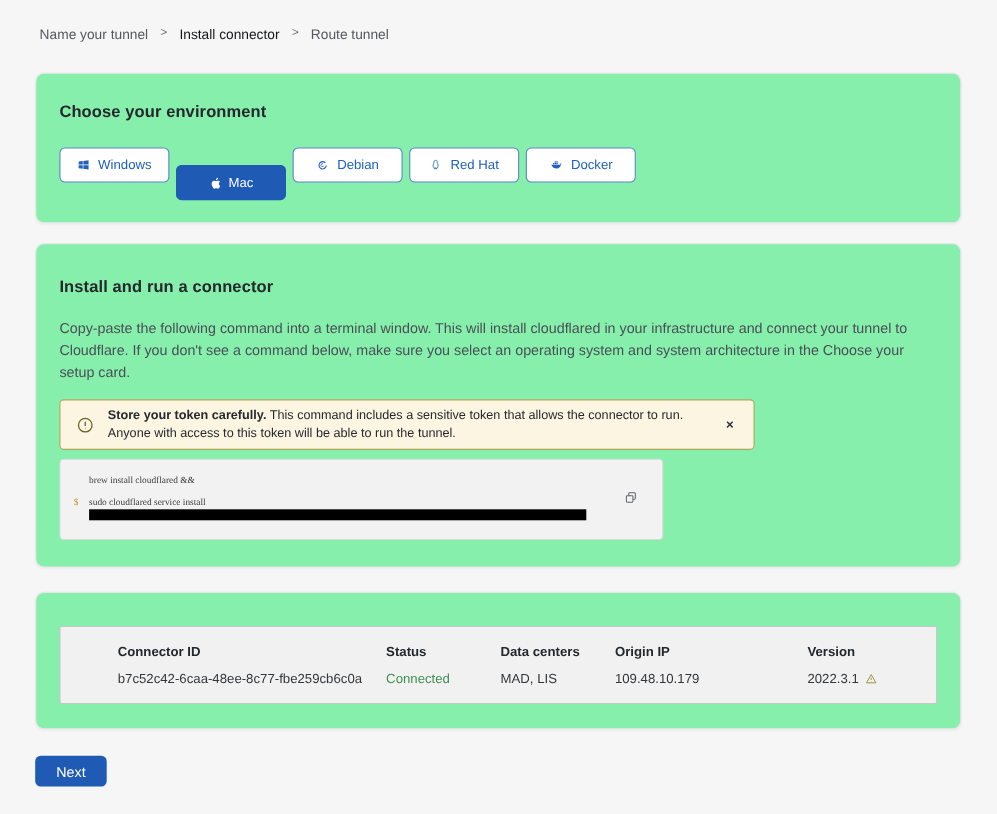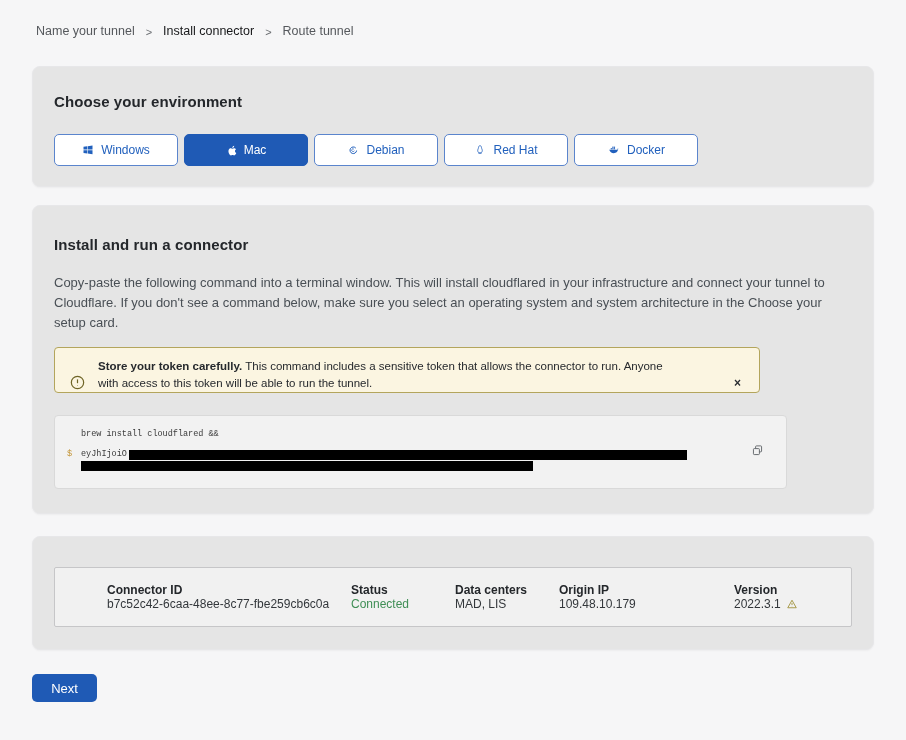--- a/index.html
+++ b/index.html
@@ -9,71 +9,71 @@
     --warn-border:#b3a55c;
     --warn-bg:#fbf5e1;
   }
   *{box-sizing:border-box;}
   body{
     margin:0; width:906px; height:740px; overflow:hidden;
     background:#f6f6f7; color:#24272b;
     font-family:"Liberation Sans","DejaVu Sans",sans-serif;
   }
   
-  .breadcrumb{display:flex; align-items:flex-end; gap:11px; padding:24px 0 0 36px;
+  .breadcrumb{display:flex; align-items:flex-start; gap:11px; padding:24px 0 0 36px;
     font-size:12.5px; color:#55585c;}
   .breadcrumb .step{cursor:pointer;}
   .breadcrumb .step.active{font-weight:normal; color:#17181a;}
   .breadcrumb .sep{color:#6a6d71; font-size:11px;}
   
-  .card{margin:0 32px; background:#e5e5e5; border:1px solid #e7e7e9; border-radius:8px;
+  .card{margin:0 32px; background:#86efac; border:1px solid #e7e7e9; border-radius:8px;
     box-shadow:0 1px 2px rgba(0,0,0,.04);}
   .card h2{margin:0; font-size:15px; font-weight:bold; color:#24272b; letter-spacing:.1px;}
   .card-env{margin-top:28px; padding:26px 21px 20px;}
   .card-env h2{margin-bottom:24px;}
   .os-label{font-size:13px; color:#3c4045; margin:0 0 8px;}
   .os-row{display:flex; gap:6px;}
   .os-btn{display:inline-flex; align-items:center; justify-content:center; gap:7px;
-    width:124px; height:22px; background:#fff; border:1px solid #5b85cd; border-radius:5px;
+    width:100px; height:22px; background:#fff; border:1px solid #5b85cd; border-radius:5px;
     color:var(--accent); font-size:12px; cursor:pointer; padding:15px;}
   .os-btn .ic{display:inline-flex; line-height:0;}
   .os-btn svg{display:block;}
-  .os-btn.selected{background:var(--accent-fill); border-color:var(--accent-fill); color:#fff;}
+  .os-btn.selected{background:var(--accent-fill); border-color:var(--accent-fill); color:#fff;margin-top:16px;}
   
   .card-install{margin-top:18px; padding:30px 29px 24px 21px;}
   .card-install h2{margin-bottom:20px;}
   .desc{margin:0 0 14px; max-width:794px; font-size:13px; line-height:1.55; color:#494f55;}
-  .warn-banner{display:flex; align-items:flex-end; gap:12px; width:706px; height:46px;
+  .warn-banner{display:flex; align-items:center; gap:12px; width:632px; height:46px;
     padding:1px 14px; background:var(--warn-bg); border:1px solid var(--warn-border);
     border-radius:4px;}
   .warn-icon{flex:0 0 auto; line-height:0; color:#6e6426;}
   .warn-text{flex:1; max-width:575px; font-size:11.5px; line-height:1.45; color:#26292d;}
   .warn-text b{font-weight:bold;}
   .warn-close{margin-left:auto; border:0; background:none; font-size:12px; font-weight:bold;
     color:#2b2e32; cursor:pointer; padding:2px 4px; line-height:1;}
   
-  .code-block{position:relative; width:733px; height:74px; margin-top:22px;
+  .code-block{position:relative; width:549px; height:74px; margin-top:8px;
     background:#f2f2f2; border:1px solid #d9d9d9; border-radius:4px;
     padding:13px 16px 0 26px;
-    font-family:Liberation Mono, monospace;
+    font-family:Liberation Serif, serif;
     font-size:8.5px; line-height:11px; color:#3a3a3a;}
   .code-line1{margin-bottom:9px;}
   .prompt{position:absolute; left:12px; top:33px; color:#c1912f;}
   .token-line{display:flex; align-items:center;}
   .redact{background:#000; height:10px; display:inline-block;}
   .redact-1{width:558px; margin-left:2px;}
   .redact-2{width:452px; height:10px; background:#000; margin-top:1px;}
   .copy-btn{position:absolute; top:26px; right:20px; border:0; background:none;
     padding:2px; cursor:pointer; line-height:0; color:#5f6368;}
   
   .card-connectors{margin-top:22px; padding:30px 21px 22px;}
   .card-connectors h2{margin-bottom:26px;}
   .connector-table{background:#f1f1f1; border:1px solid #c6c6c8; border-radius:2px;
     padding:15px 0 15px 52px;
-    display:grid; grid-template-columns:244px 104px 104px 175px 1fr; 
+    display:grid; grid-template-columns:244px 104px 104px 175px 1fr; row-gap:11px;
     font-size:12px; color:#2c2f33;}
   .th{font-weight:bold; color:#24272b;}
   .td{color:#33373b;}
   .td.status{color:var(--green);}
   .td.version{display:flex; align-items:center; gap:5px;}
   .tri{line-height:0; color:#9b8b2f;}
   
   .next-btn{display:block; margin:24px 0 0 32px; width:65px; height:28px;
     background:var(--accent-fill); color:#fff; border:0; border-radius:5px;
     font-size:13px; font-family:inherit; cursor:pointer;}
@@ -156,24 +156,21 @@
         </svg>
     </span>
     <span class="warn-text"><b>Store your token carefully.</b> <span>This command includes a sensitive token that allows the connector to run. Anyone with access to this token will be able to run the tunnel.</span></span>
     <button class="warn-close">×</button>
   </div>
 
   <div class="code-block">
     <div class="code-line1">brew install cloudflared &amp;&amp;</div>
     <span class="prompt">$</span>
     <div class="code-cmd">
-      <div class="token-line">
-        <span>eyJhIjoiO</span>
-        <span class="redact redact-1"></span>
-      </div>
+      <div>sudo cloudflared service install</div>
       <div class="redact-2"></div>
     </div>
     <button class="copy-btn">
       <span>
         <svg width="13" height="13" viewBox="0 0 24 24" fill="none" stroke="currentColor" stroke-width="1.7">
             <rect x="8.5" y="3.5" width="11" height="11" rx="1.5"></rect>
             <rect x="4.5" y="8.5" width="11" height="11" rx="1.5" fill="#f2f2f2"></rect>
           </svg>
       </span>
     </button>

